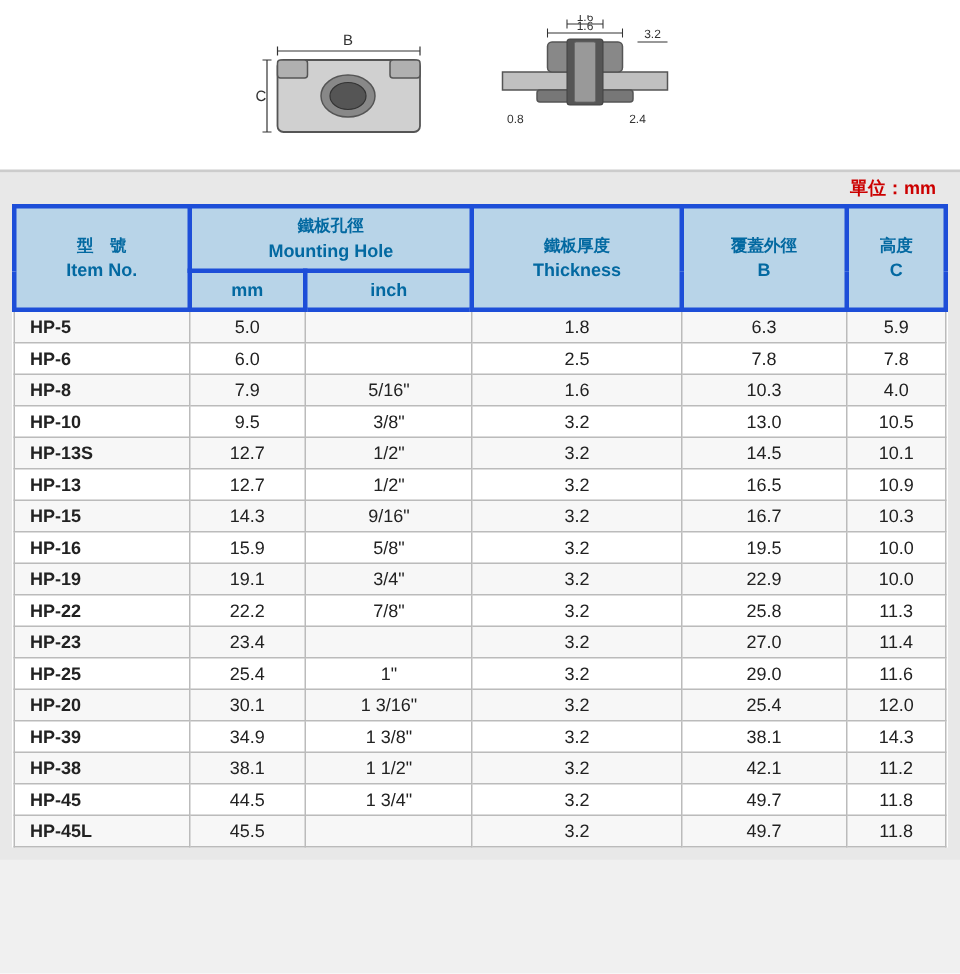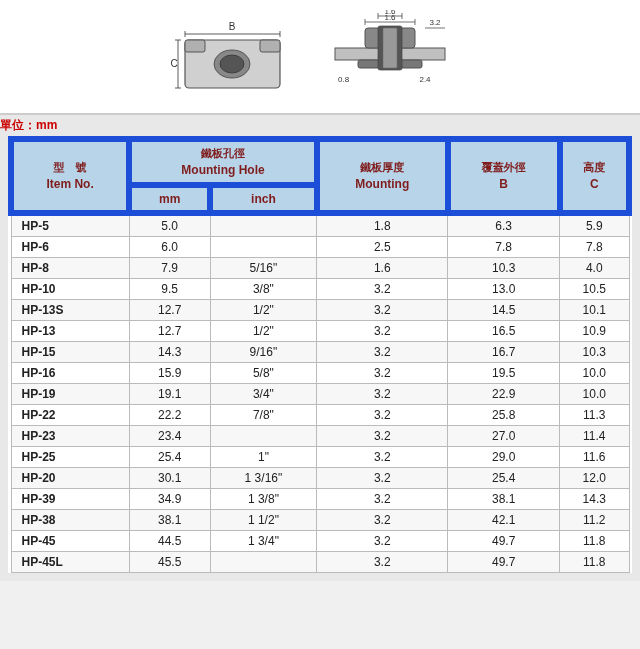--- a/index.html
+++ b/index.html
@@ -23,43 +23,43 @@
       min-height: 110px;
       border-bottom: 2px solid #ccc;
     }
     .diagram-svg {
       width: 300px;
       height: 95px;
     }
     
     .unit-row {
       background: #e8e8e8;
-      text-align: left;
+      text-align: right;
       padding: 2px 16px 2px 0;
       font-size: 12px;
       color: #cc0000;
       font-weight: bold;
     }
     
     .table-container {
       padding: 0 8px 8px 8px;
       background: #e8e8e8;
     }
     table {
       width: 100%;
       border-collapse: collapse;
       background: #fff;
       font-size: 12px;
     }
     
     .header-row-1 th, .header-row-2 th, .header-row-3 th {
       background: #b8d4e8;
-      border: 6px solid #1d4ed8;
+      border: 3px solid #1d4ed8;
       padding: 3px 4px;
-      color: #7f1d1d;
+      color: #0369a1;
       font-weight: bold;
       line-height: 1.4;
     }
     
     tr.data-row td {
       border: 1px solid #bbb;
       text-align: center;
       padding: 3px 4px;
       color: #222;
       font-size: 12px;
@@ -144,21 +144,21 @@
           <th rowspan="3">
             <span class="zh-text">型　號</span><br>
             <span>Item No.</span>
           </th>
           <th colspan="2">
             <span class="zh-text">鐵板孔徑</span><br>
             <span>Mounting Hole</span>
           </th>
           <th rowspan="3">
             <span class="zh-text">鐵板厚度</span><br>
-            <span>Mounting</span>
+            <span>Thickness</span>
           </th>
           <th rowspan="3">
             <span class="zh-text">覆蓋外徑</span><br>
             <span>B</span>
           </th>
           <th rowspan="3">
             <span class="zh-text">高度</span><br>
             <span>C</span>
           </th>
         </tr>

